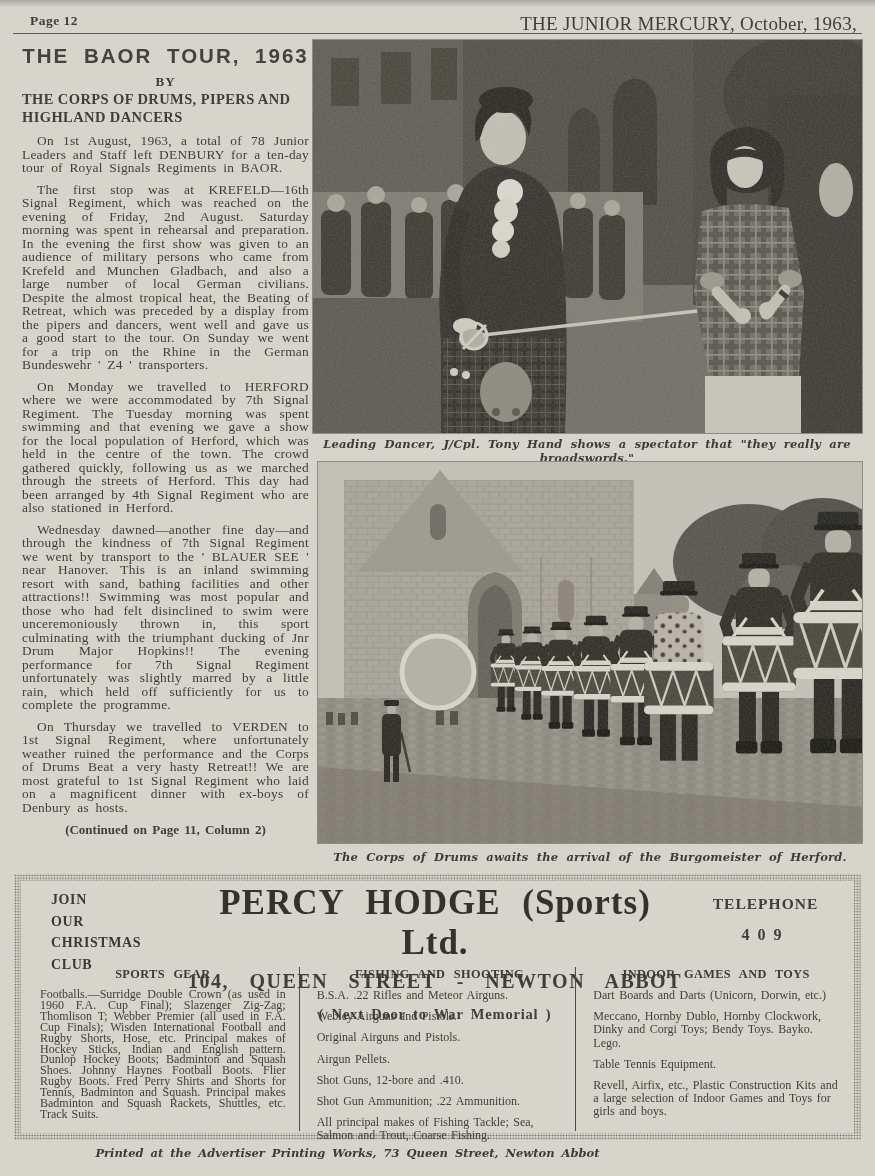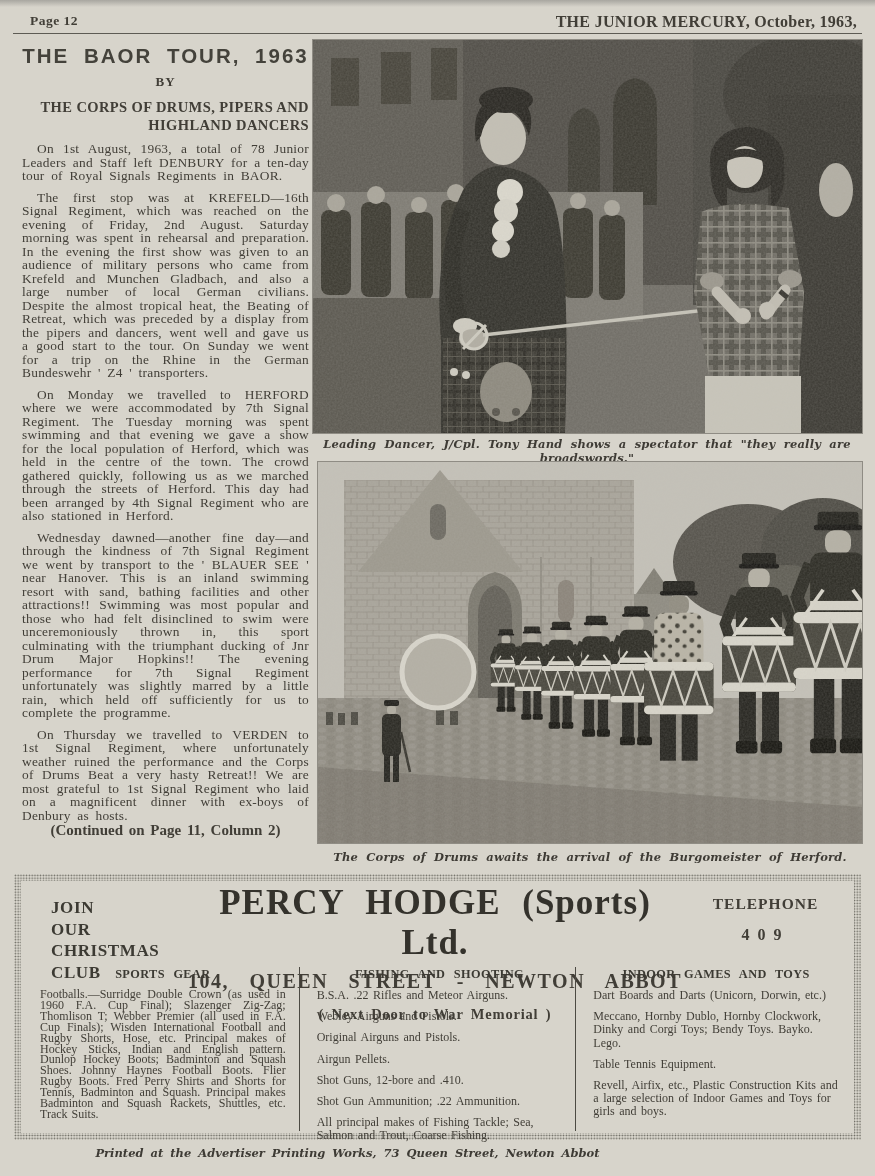--- a/index.html
+++ b/index.html
@@ -4,48 +4,48 @@
 <style>
   html,body{margin:0;padding:0;}
   body{width:875px;height:1176px;background:#c8c5bd;}
   .page{position:relative;width:875px;height:1176px;background:#d7d4cb;overflow:hidden;
         font-family:"Liberation Serif",serif;color:#413e37;}
   .scan-edge{position:absolute;left:0;top:0;width:875px;height:7px;
         background:linear-gradient(#a8a6a0,rgba(170,168,162,0));}
 
   
   .pagenum{position:absolute;left:30px;top:13px;font-size:13.5px;font-weight:bold;letter-spacing:.5px;}
-  .masthead{position:absolute;right:18px;top:13px;font-size:16px;font-weight:bold;letter-spacing:.3px;}
+  .masthead{position:absolute;right:18px;top:13px;font-size:19px;font-weight:normal;letter-spacing:.3px;}
   .hdr-rule{position:absolute;left:13px;right:13px;top:33px;border-top:1.4px solid #5d5b54;}
 
   
   .col-left{position:absolute;left:22px;top:44px;width:287px;}
   .a-title{font-family:"Liberation Sans",sans-serif;font-weight:bold;font-size:20.5px;
            letter-spacing:2px;word-spacing:7px;text-align:center;color:#44423b;}
   .a-by{text-align:center;font-weight:bold;font-size:13px;margin-top:6px;letter-spacing:1px;}
-  .a-sub{text-align:right;font-weight:bold;font-size:14.5px;margin-top:8px;line-height:18px;letter-spacing:.4px;}
+  .a-sub{text-align:left;font-weight:bold;font-size:14.5px;line-height:18px;letter-spacing:.4px;}
   .a-p{margin:8px 0 0 0;font-size:13.4px;line-height:13.5px;text-align:justify;
        text-indent:15px;letter-spacing:.25px;word-spacing:3px;}
-  .a-cont{text-align:center;font-weight:bold;font-size:15px;word-spacing:2px;}
+  .a-cont{text-align:center;font-weight:bold;font-size:13px;margin-top:8px;word-spacing:2px;}
 
   
   .photo{position:absolute;overflow:hidden;outline:1px solid #8f8c84;background:#6b6862;}
   .photo1{left:313px;top:40px;width:549px;height:393px;}
   .photo2{left:318px;top:462px;width:544px;height:381px;}
   .photo svg{display:block;}
   .cap{position:absolute;text-align:center;font-family:"DejaVu Serif",serif;font-style:italic;
        font-weight:bold;font-size:11.5px;color:#3e3b35;word-spacing:4px;letter-spacing:.2px;}
   .cap1{left:308px;top:437px;width:558px;}
   .cap2{left:318px;top:850px;width:544px;}
 
   
   .ad{position:absolute;left:14px;top:874px;width:847px;height:266px;background-color:#d7d4cb;
       background-image:radial-gradient(circle,#6e6c64 .8px,rgba(0,0,0,0) 1px);background-size:2.8px 2.8px;}
   .ad-in{position:absolute;left:7px;top:7px;right:7px;bottom:7px;background:#d7d4cb;}
-  .club{position:absolute;left:30px;top:16px;font-weight:bold;font-size:17px;line-height:21.5px;
+  .club{position:absolute;left:30px;top:8px;font-weight:bold;font-size:14px;line-height:21.5px;
         letter-spacing:.6px;color:#3c3a33;}
   .ad-center{position:absolute;left:160px;right:165px;top:2px;text-align:center;}
   .co{font-size:35px;font-weight:bold;letter-spacing:1px;word-spacing:12px;color:#34322c;}
   .addr{font-size:20px;font-weight:bold;margin-top:7px;letter-spacing:1.5px;word-spacing:14px;}
   .addr-note{font-size:14.5px;font-weight:bold;margin-top:13px;letter-spacing:.8px;word-spacing:3px;}
   .tel{position:absolute;right:16px;top:14px;width:145px;text-align:center;}
   .tel-l{font-size:15.5px;font-weight:bold;letter-spacing:1px;}
   .tel-n{font-size:16px;font-weight:bold;margin-top:13px;letter-spacing:8px;}
   .ad-cols{position:absolute;left:2px;right:2px;top:86px;bottom:2px;display:flex;}
   .ad-col{flex:1;padding:0 13px 0 17px;}

